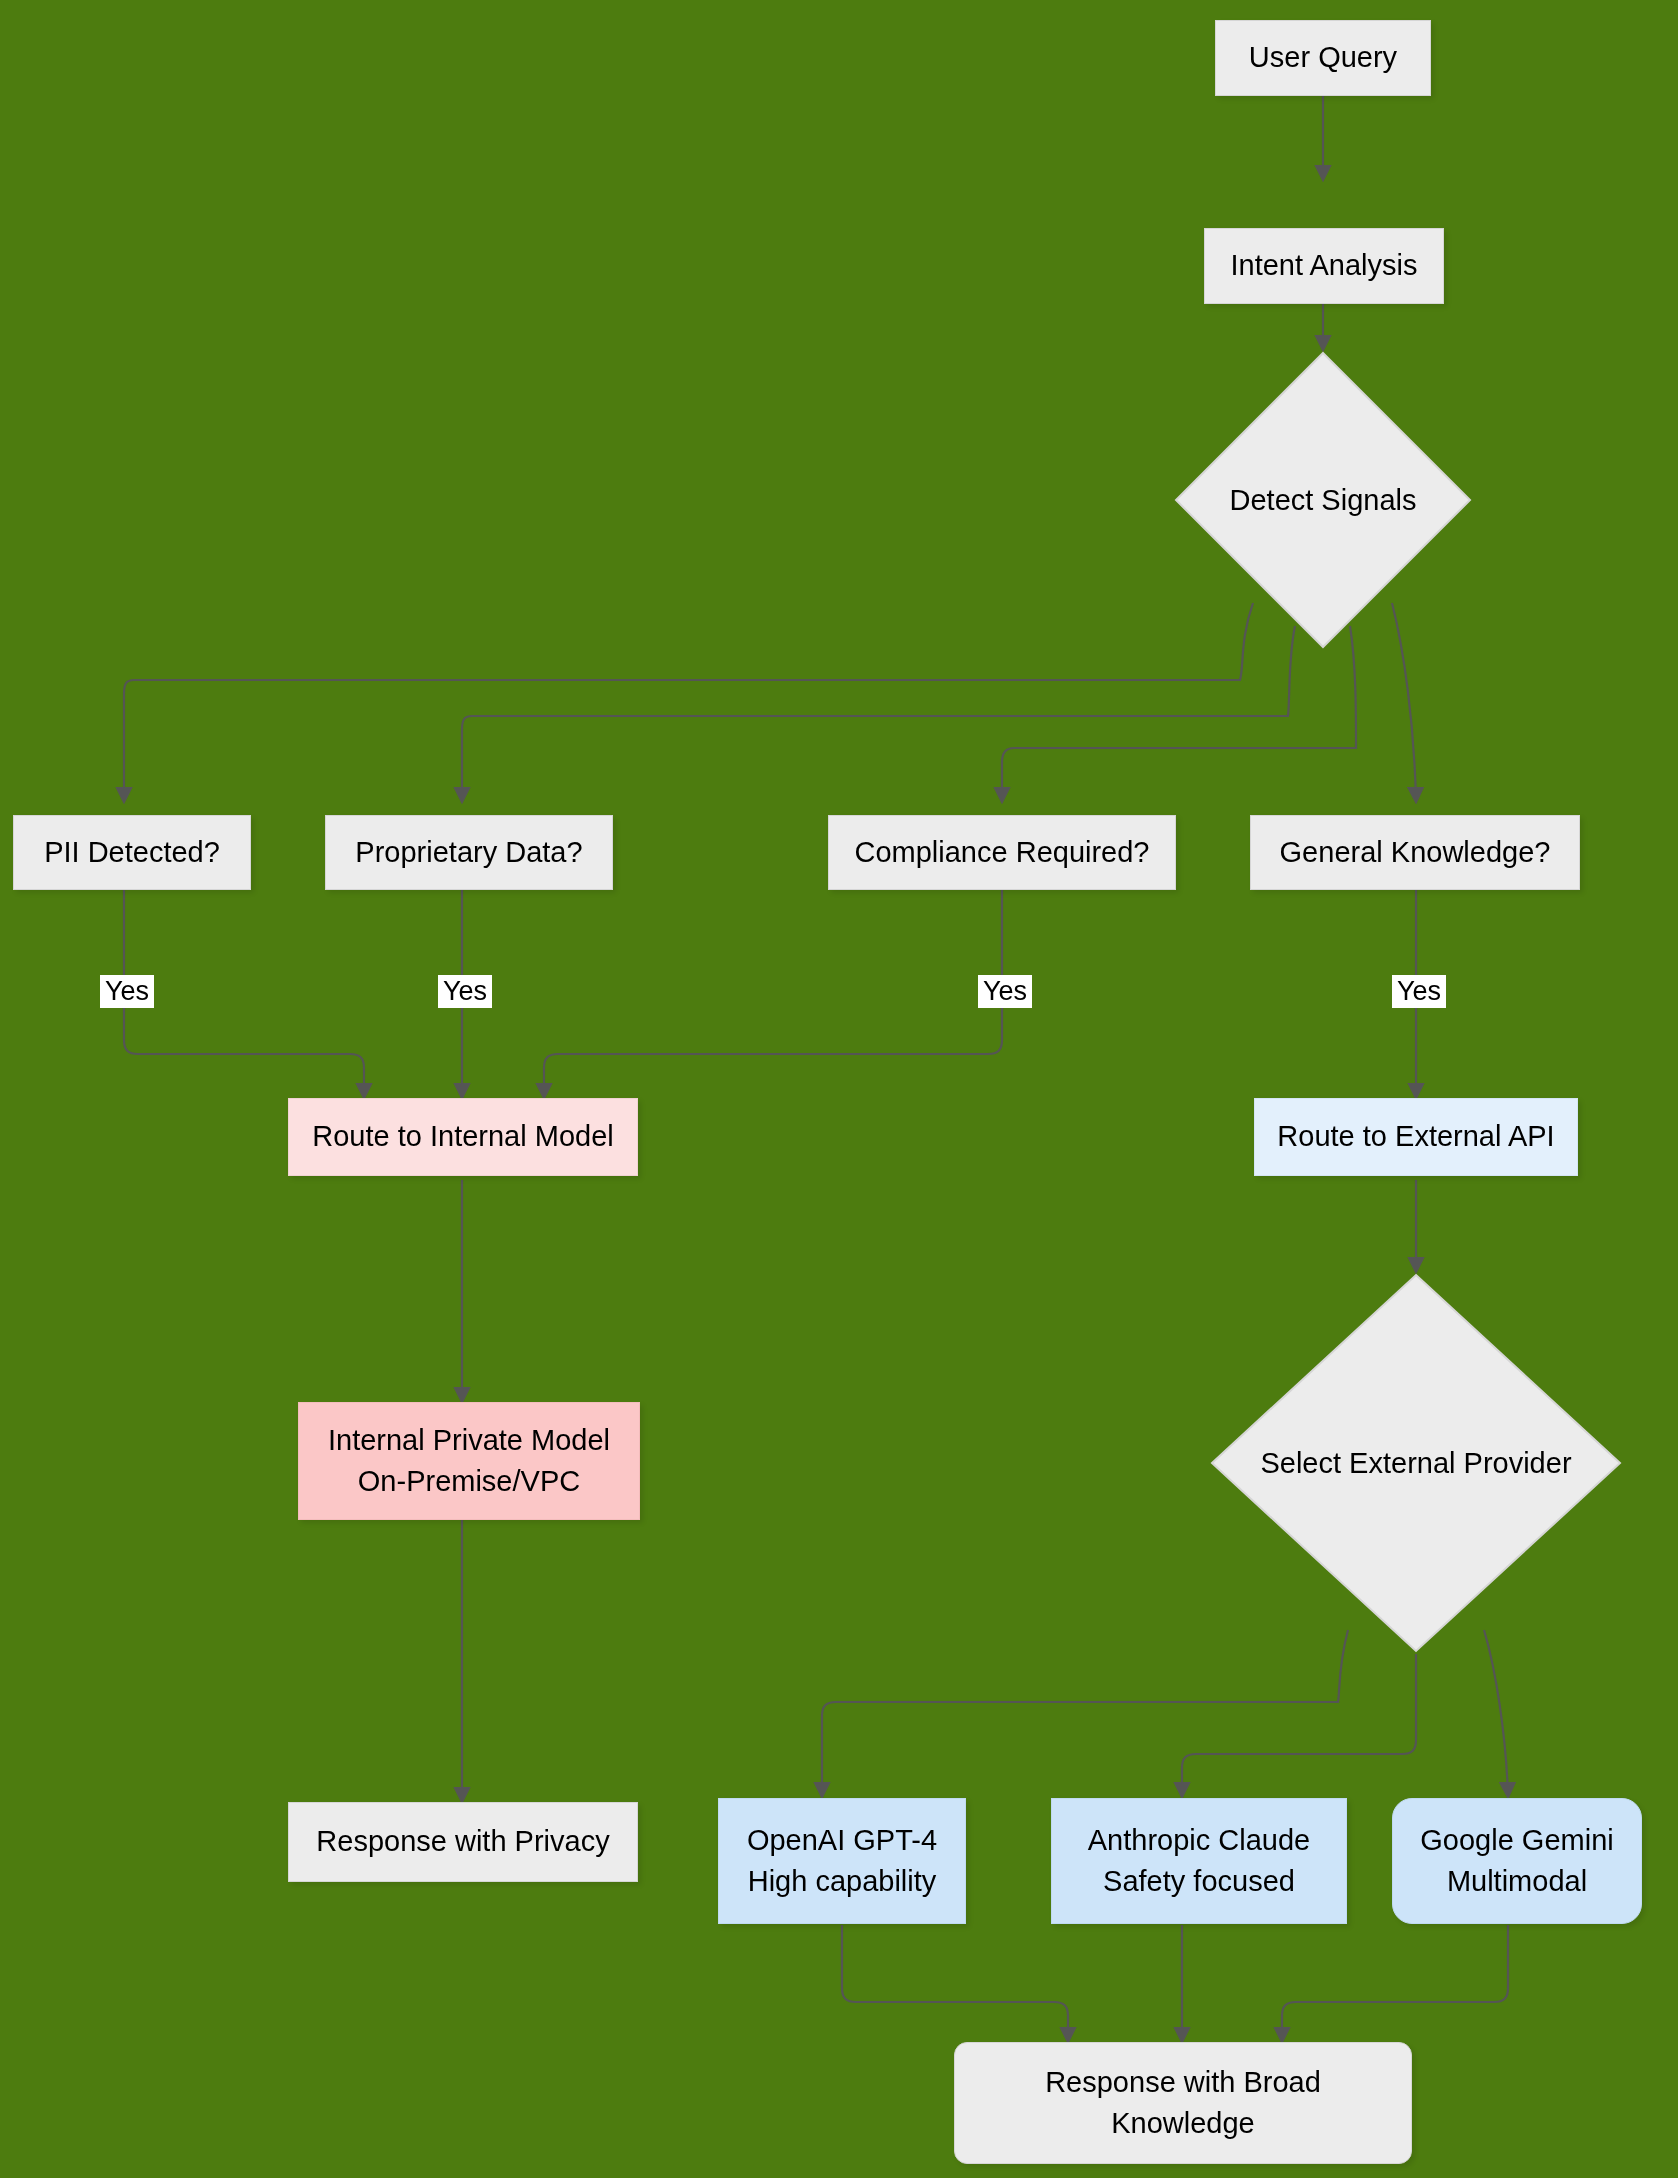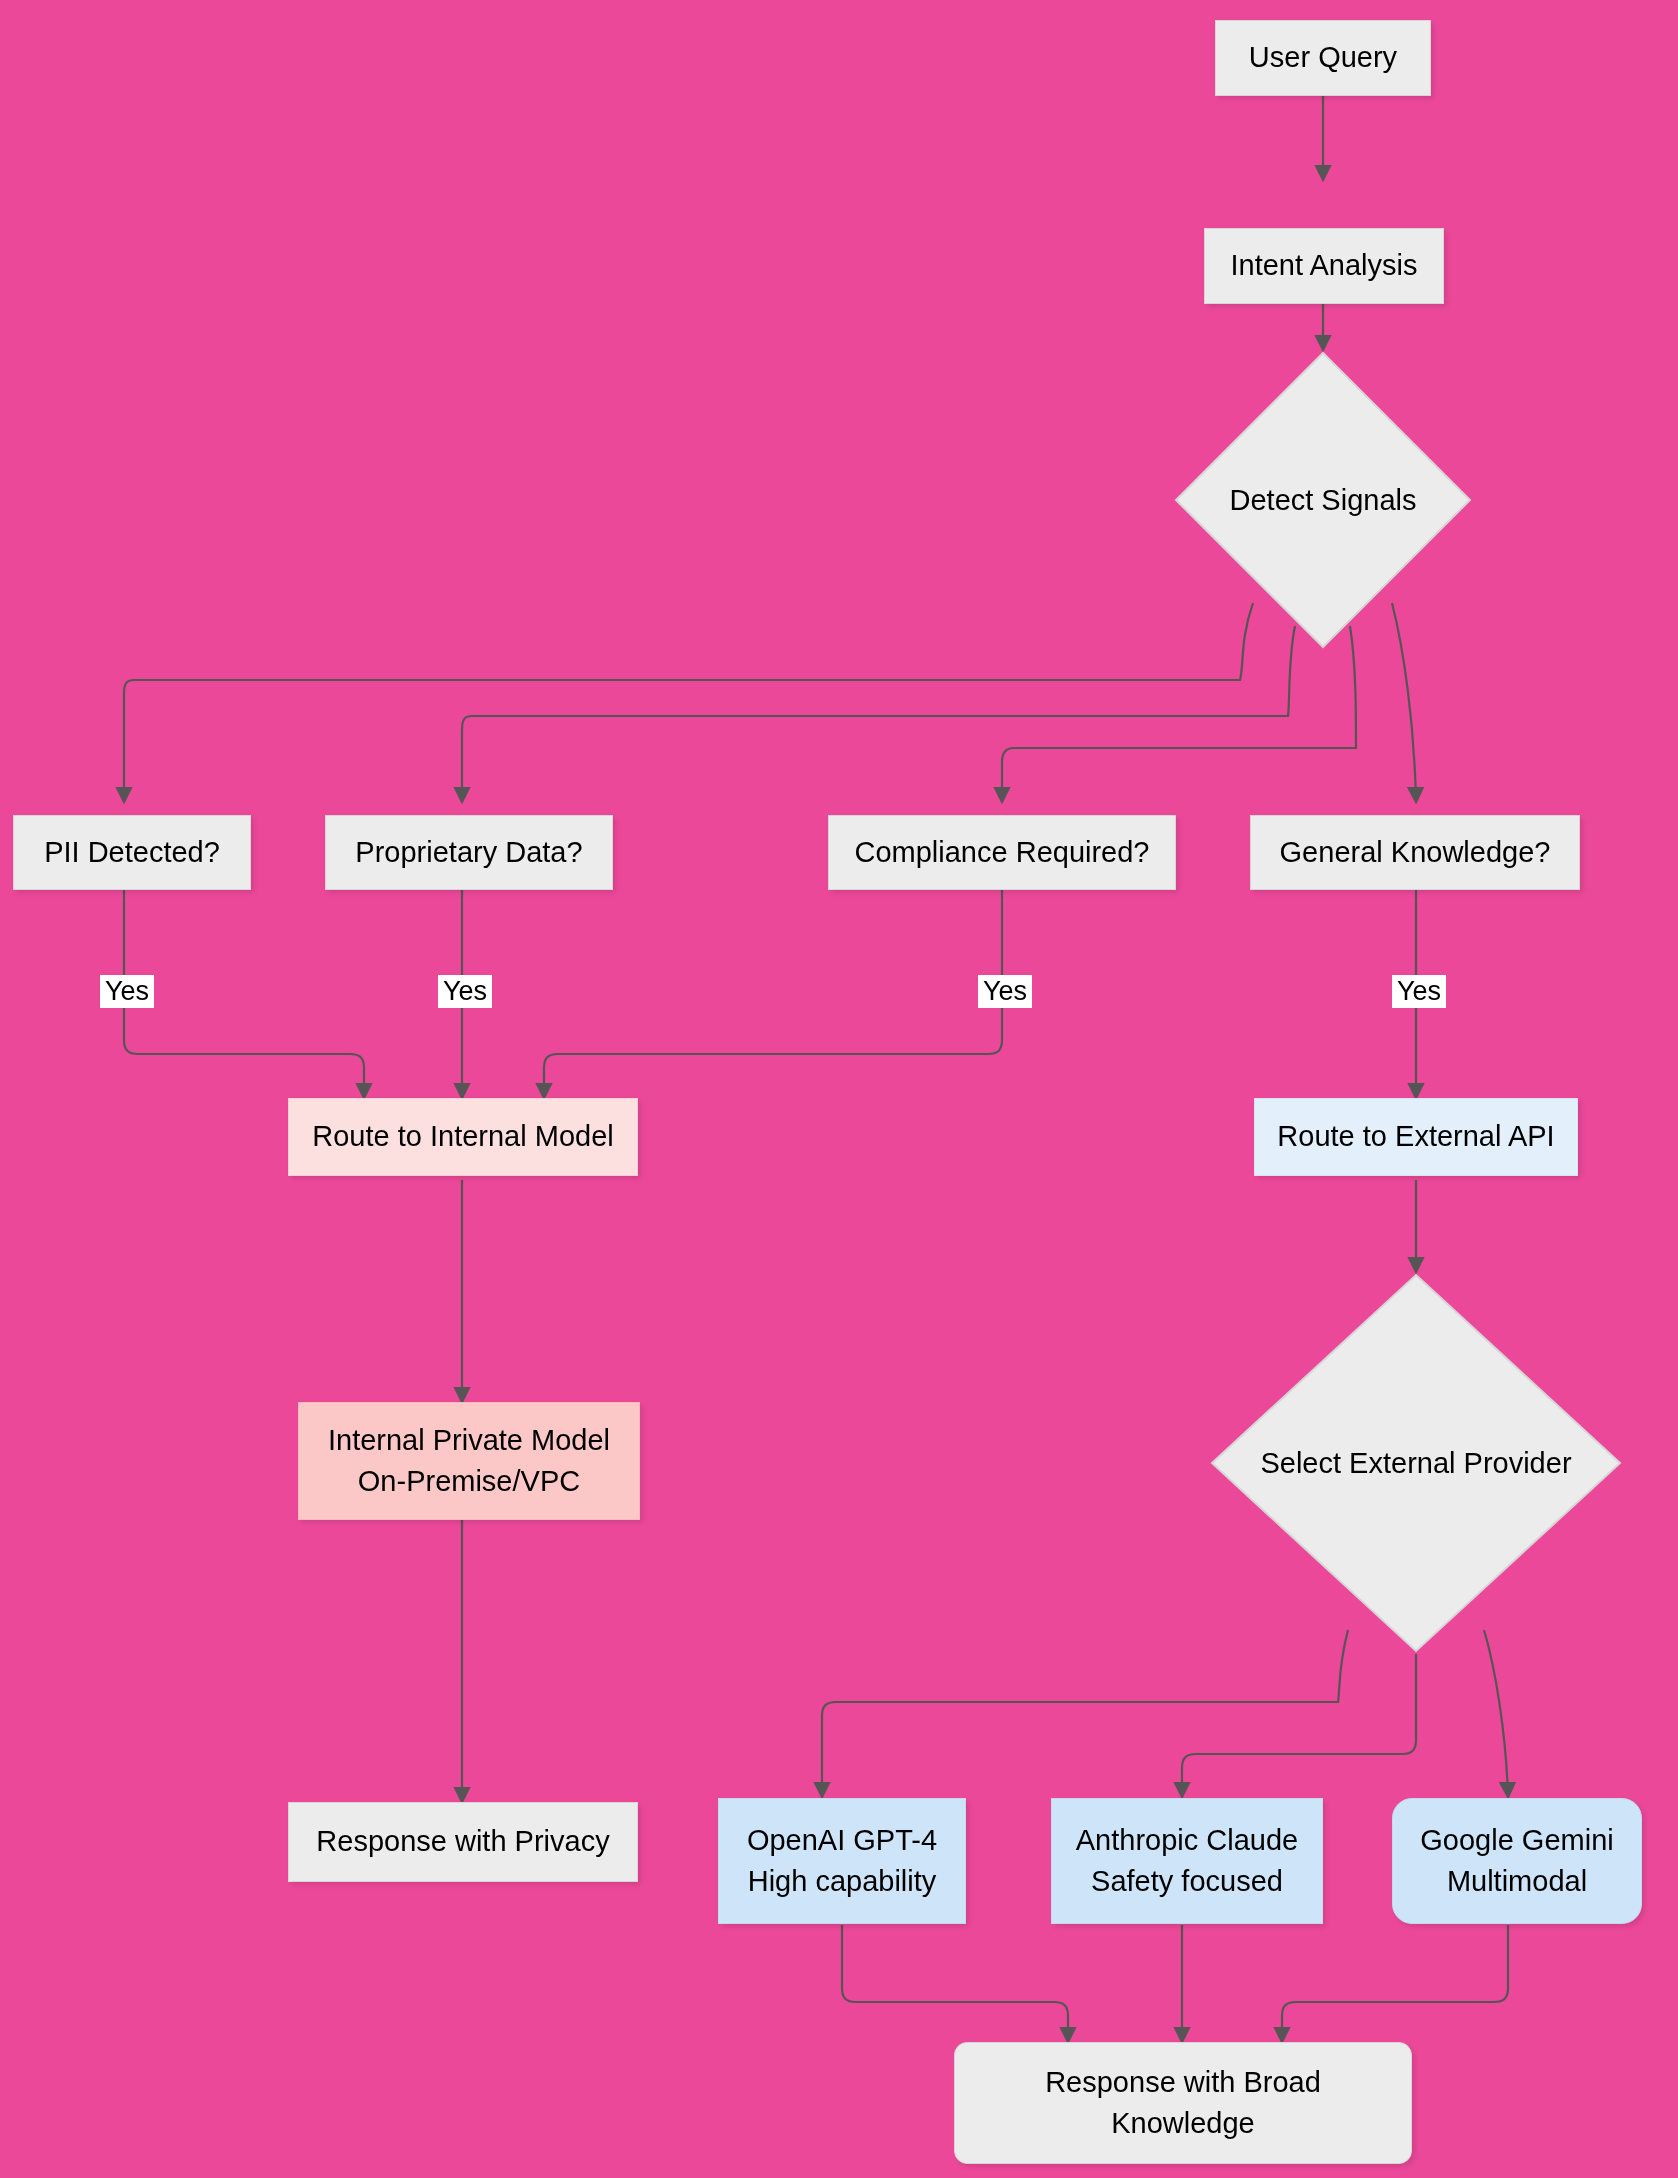--- a/index.html
+++ b/index.html
@@ -8,21 +8,21 @@
     padding: 0;
     background: #ffffff;
   }
   body {
     font-family: "Liberation Sans", sans-serif;
   }
   #canvas {
     position: relative;
     width: 1678px;
     height: 2178px;
-    background: #ec4899;
+    background: #4d7c0f;
     overflow: hidden;
   }
   #edges {
     position: absolute;
     left: 0;
     top: 0;
     width: 1678px;
     height: 2178px;
     pointer-events: none;
   }
@@ -230,21 +230,21 @@
     </span>
   </div>
 
   <div class="node blue-strong" style="left:718px; top:1798px; width:248px; height:126px;">
     <span class="lines">
       <span>OpenAI GPT-4</span>
       <span>High capability</span>
     </span>
   </div>
 
-  <div class="node blue-strong" style="left:1051px; top:1798px; width:272px; height:126px;">
+  <div class="node blue-strong" style="left:1051px; top:1798px; width:296px; height:126px;">
     <span class="lines">
       <span>Anthropic Claude</span>
       <span>Safety focused</span>
     </span>
   </div>
 
   <div class="node blue-strong" style="left:1392px; top:1798px; width:250px; height:126px;border-radius:20px;">
     <span class="lines">
       <span>Google Gemini</span>
       <span>Multimodal</span>

